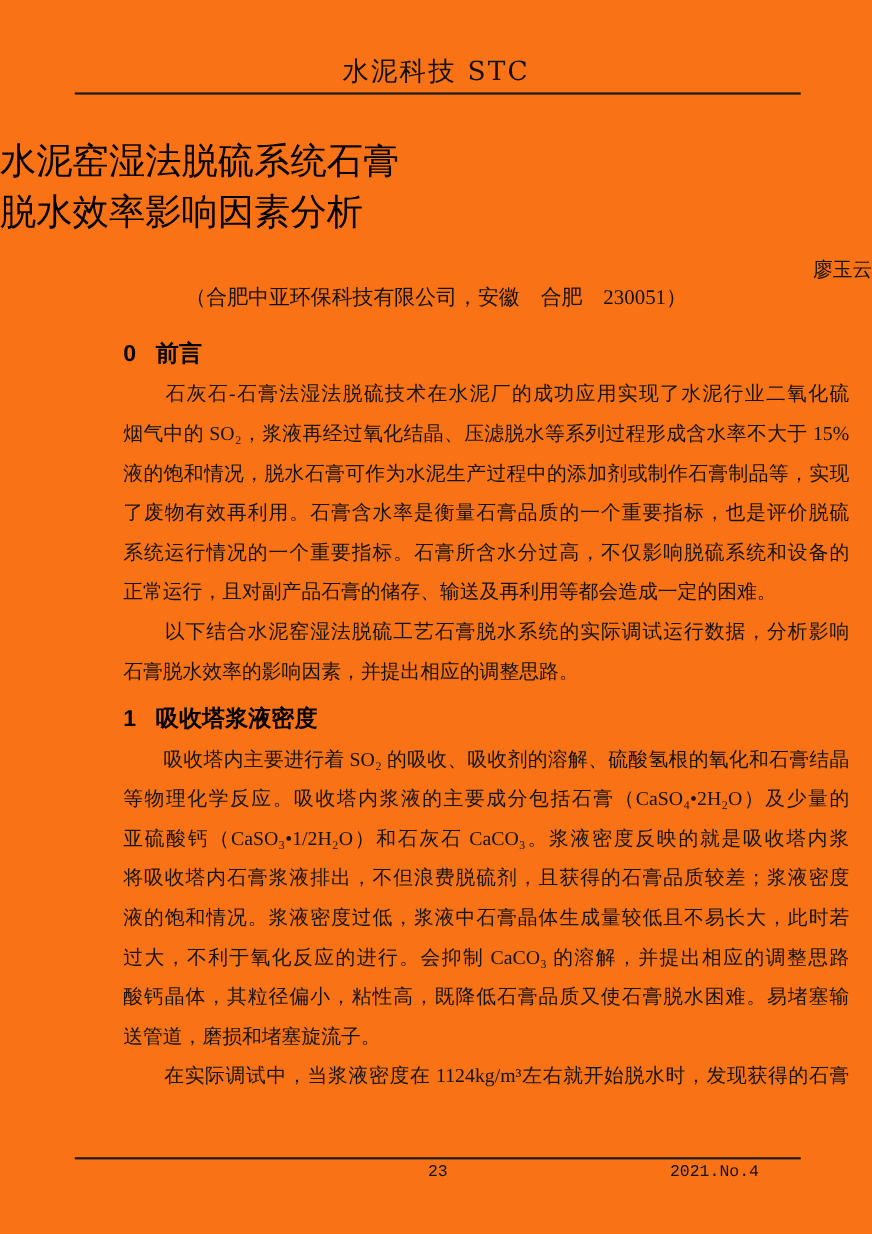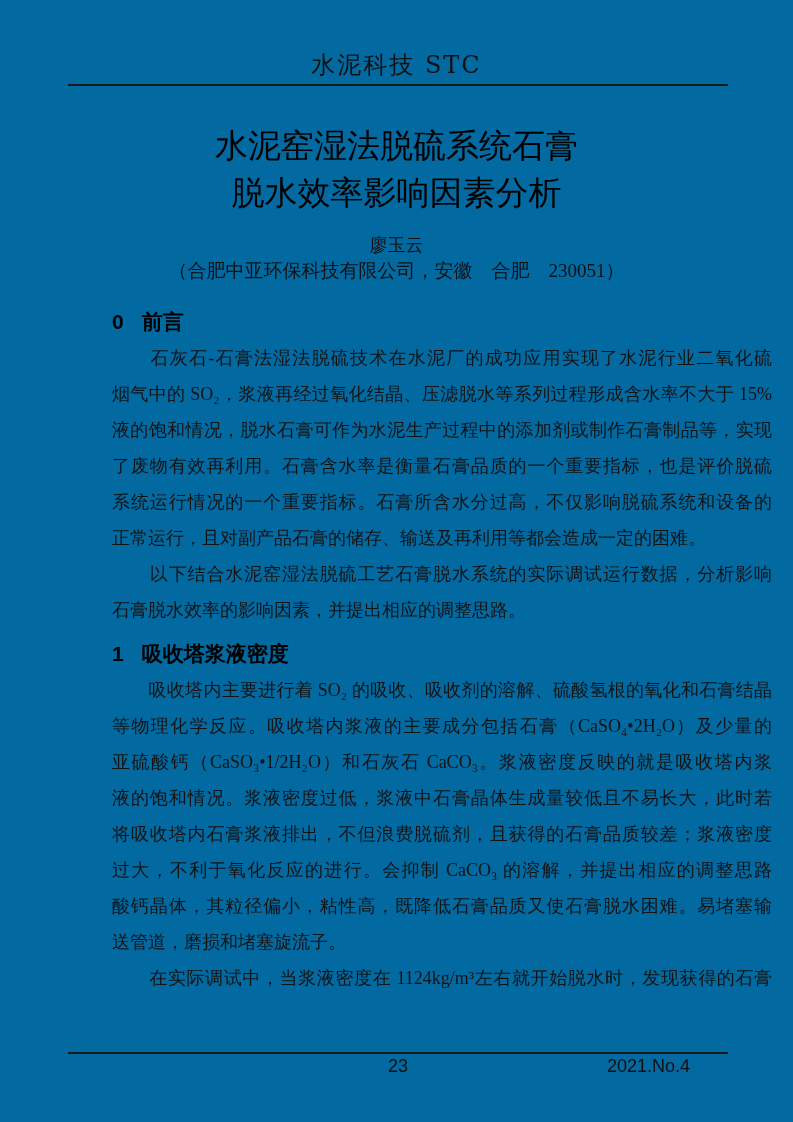--- a/index.html
+++ b/index.html
@@ -1,20 +1,20 @@
 <!DOCTYPE html>
 <html><head>
 <meta charset="utf-8">
 <style>
   html, body { margin: 0; padding: 0; background: #ffffff; }
   .page {
     position: relative;
     width: 793px;
     height: 1122px;
-    background: #0369a1;
+    background: #f97316;
     color: #1a1a1a;
     font-family: "Liberation Serif", "DejaVu Serif", serif;
     overflow: hidden;
   }
 
   
   .journal-header {
     position: absolute;
     top: 50px; left: 0; width: 100%;
     text-align: center;
@@ -28,30 +28,29 @@
     position: absolute;
     top: 84px; left: 68px;
     width: 660px; height: 2px;
     background: #1c1c1c;
   }
 
   
   .article-title {
     position: absolute;
     top: 122px; left: 0; width: 100%;
-    text-align: center;
     font-family: "Liberation Sans", "DejaVu Sans", sans-serif;
     font-size: 33px;
     line-height: 47px;
     color: #000;
   }
   .author-line {
     position: absolute;
     top: 233px; left: 0; width: 100%;
-    text-align: center;
+    text-align: right;
     font-size: 18px;
     line-height: 24px;
     color: #111;
   }
   .affiliation-line {
     position: absolute;
     top: 258px; left: 0; width: 100%;
     text-align: center;
     font-size: 19px;
     line-height: 26px;
@@ -92,22 +91,22 @@
     position: absolute;
     top: 1052px; left: 68px;
     width: 660px; height: 2px;
     background: #1c1c1c;
   }
   .page-footer {
     position: absolute;
     top: 1057px; left: 68px;
     width: 660px;
     height: 18px;
-    font-family: Liberation Sans, sans-serif;
-    font-size: 18px;
+    font-family: Liberation Mono, monospace;
+    font-size: 15px;
     line-height: 18px;
     color: #111;
   }
   .page-number {
     position: absolute;
     left: 0; width: 100%;
     text-align: center;
   }
   .issue-label {
     position: absolute;
@@ -146,22 +145,22 @@
           <div class="tline">　　以下结合水泥窑湿法脱硫工艺石膏脱水系统的实际调试运行数据，分析影响</div>
           <div class="tline para-end">石膏脱水效率的影响因素，并提出相应的调整思路。</div>
         </div>
       </div>
       <div class="section">
         <div class="section-heading"><span class="sec-num">1</span><span>吸收塔浆液密度</span></div>
         <div class="paragraph">
           <div class="tline">　　吸收塔内主要进行着 SO₂ 的吸收、吸收剂的溶解、硫酸氢根的氧化和石膏结晶</div>
           <div class="tline">等物理化学反应。吸收塔内浆液的主要成分包括石膏（CaSO₄•2H₂O）及少量的</div>
           <div class="tline">亚硫酸钙（CaSO₃•1/2H₂O）和石灰石 CaCO₃。浆液密度反映的就是吸收塔内浆</div>
+          <div class="tline">将吸收塔内石膏浆液排出，不但浪费脱硫剂，且获得的石膏品质较差；浆液密度</div>
           <div class="tline">液的饱和情况。浆液密度过低，浆液中石膏晶体生成量较低且不易长大，此时若</div>
-          <div class="tline">将吸收塔内石膏浆液排出，不但浪费脱硫剂，且获得的石膏品质较差；浆液密度</div>
           <div class="tline">过大，不利于氧化反应的进行。会抑制 CaCO₃ 的溶解，并提出相应的调整思路</div>
           <div class="tline">酸钙晶体，其粒径偏小，粘性高，既降低石膏品质又使石膏脱水困难。易堵塞输</div>
           <div class="tline para-end">送管道，磨损和堵塞旋流子。</div>
         </div>
         <div class="paragraph">
           <div class="tline">　　在实际调试中，当浆液密度在 1124kg/m³左右就开始脱水时，发现获得的石膏</div>
         </div>
       </div>
     </div>
 

